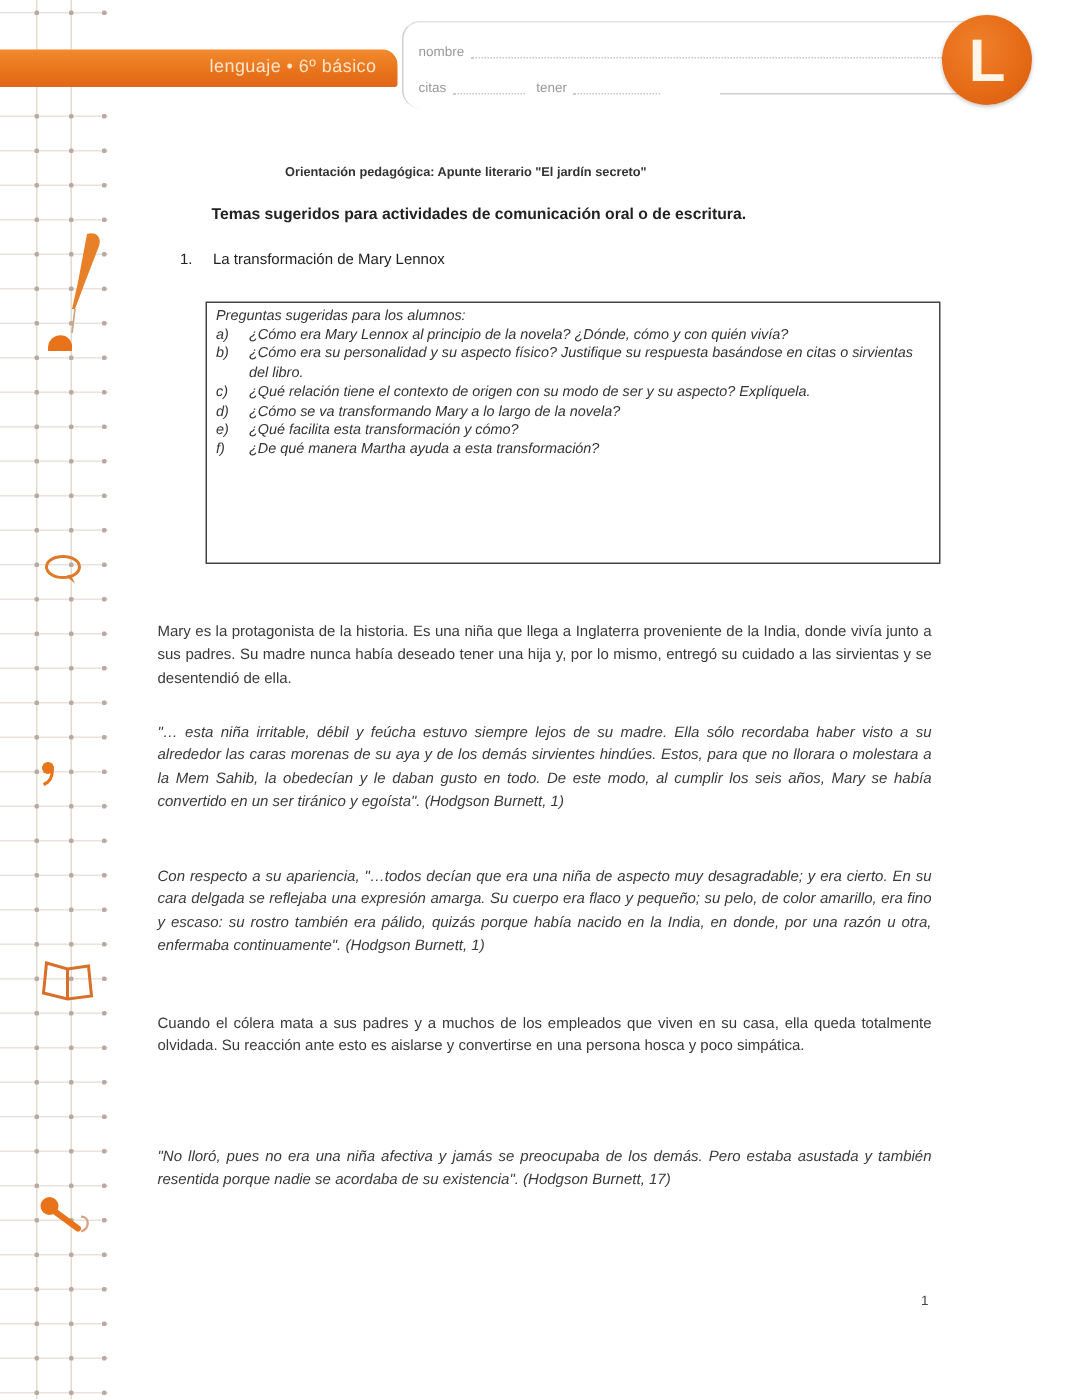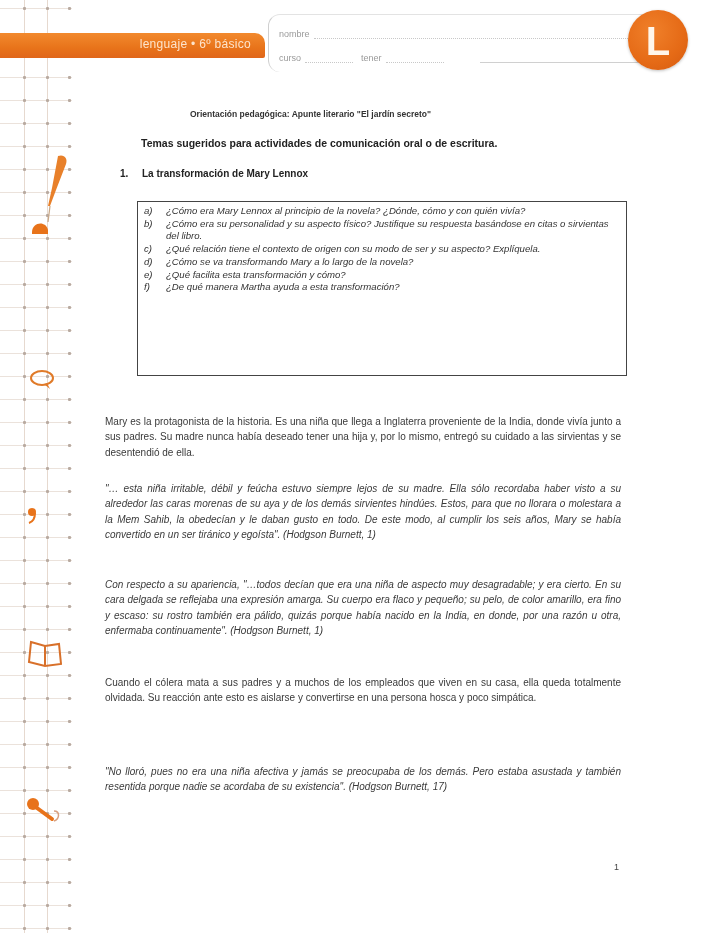--- a/index.html
+++ b/index.html
@@ -26,21 +26,21 @@
 
     .badge { position: absolute; left: 628px; top: 10px; width: 60px; height: 60px; border-radius: 50%;
              background: radial-gradient(circle at 40% 35%, #f0802a 0%, #e56a16 60%, #d45a10 100%);
              box-shadow: 0 1px 3px rgba(0,0,0,0.25);
              display: flex; align-items: center; justify-content: center; }
     .badge-letter { color: #fff6ea; font-size: 40px; font-weight: bold; line-height: 1; margin-top: 2px; }
 
     
     .subtitle { position: absolute; left: 190px; top: 109px; font-size: 8.5px; font-weight: bold; color: #333; }
     .heading { position: absolute; left: 105px; top: 137px; font-size: 10.5px; font-weight: bold; color: #222; margin-left: 36px; }
-    .section { position: absolute; left: 120px; top: 168px; font-size: 10px; font-weight: bold; color: #222; }
+    .section { position: absolute; left: 120px; top: 168px; font-size: 10px; font-weight: normal; color: #222; }
     .section .num { display: inline-block; width: 22px; }
 
     .qbox { position: absolute; left: 137px; top: 201px; width: 490px; height: 175px;
             border: 1.5px solid #444; padding: 3px 6px; font-style: italic; font-size: 9.6px; line-height: 12.7px; color: #333; }
     .qbox .intro { margin-bottom: 0px; }
     .qitem { display: flex; }
     .qitem .letter { width: 22px; flex: none; }
     .qitem .qtext { flex: 1; }
 
     .para { position: absolute; left: 105px; width: 516px; font-size: 10px; line-height: 15.4px; color: #3a3a3a; text-align: justify; }
@@ -222,21 +222,21 @@
 <div class="band">
   <span class="band-label">lenguaje  •  6º básico</span>
 </div>
 
 <div class="form-box">
   <div class="form-row" style="top:14px;">
     <span>nombre</span>
     <span class="line" style="width:320px;"></span>
   </div>
   <div class="form-row" style="top:38px;">
-    <span>curso</span>
+    <span>citas</span>
     <span class="line" style="width:48px;"></span>
     <span style="margin-left:8px;">tener</span>
     <span class="line" style="width:58px;"></span>
   </div>
 </div>
 <div class="form-bottom"></div>
 
 <div class="badge">
   <span class="badge-letter">L</span>
 </div>
@@ -264,20 +264,21 @@
   <path d="M30 16 C36 16 36 24 30 26" stroke="#d8a080" stroke-width="1.5" fill="none"></path>
 </svg>
 
 <div class="subtitle">Orientación pedagógica: Apunte literario "El jardín secreto"</div>
 <div class="heading">Temas sugeridos para actividades de comunicación oral o de escritura.</div>
 <div class="section">
   <span class="num">1.</span><span>La transformación de Mary Lennox</span>
 </div>
 
 <div class="qbox">
+  <div class="intro">Preguntas sugeridas para los alumnos:</div>
   <div class="qitem">
     <span class="letter">a)</span>
     <span class="qtext">¿Cómo era Mary Lennox al principio de la novela? ¿Dónde, cómo y con quién vivía?</span>
   </div>
   <div class="qitem">
     <span class="letter">b)</span>
     <span class="qtext">¿Cómo era su personalidad y su aspecto físico? Justifique su respuesta basándose en citas o sirvientas del libro.</span>
   </div>
   <div class="qitem">
     <span class="letter">c)</span>

